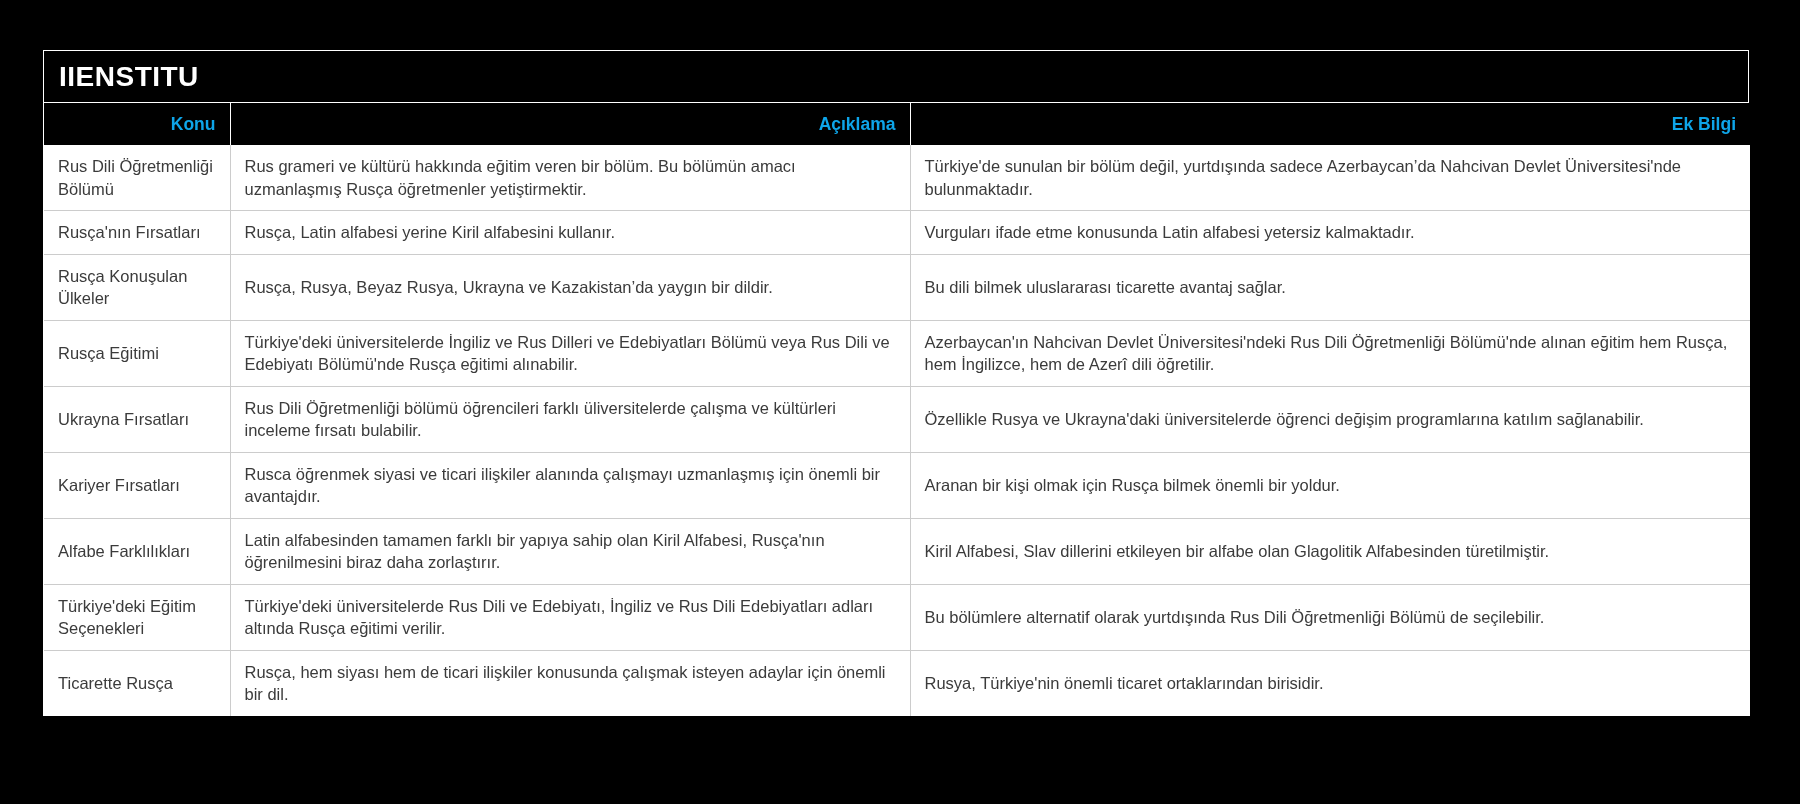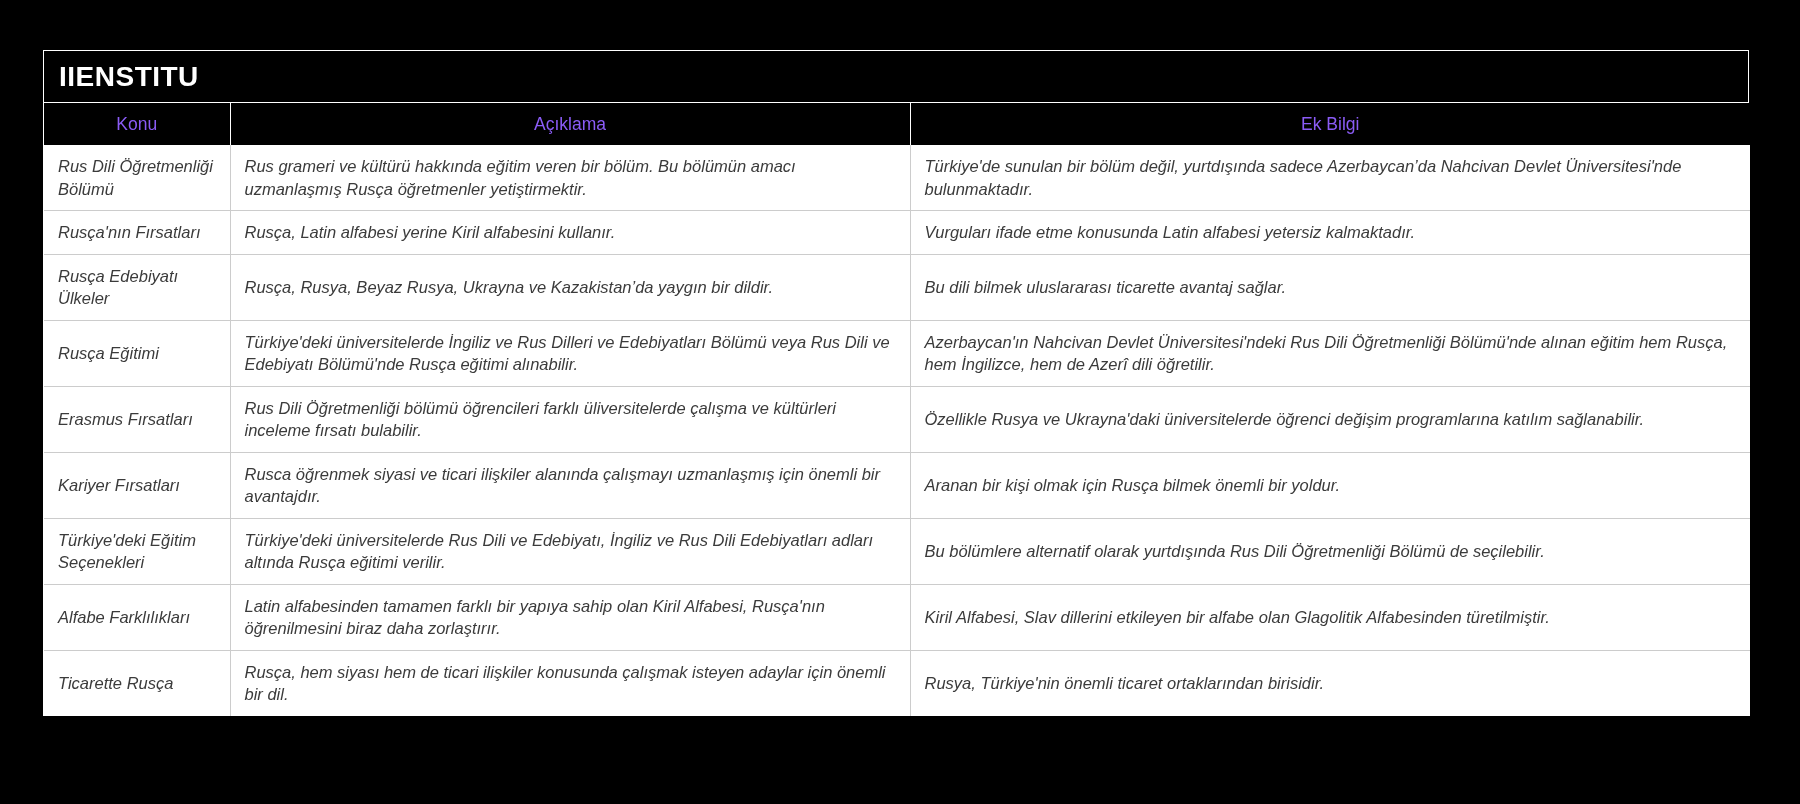--- a/index.html
+++ b/index.html
@@ -20,26 +20,26 @@
     border-bottom: 1px solid #ffffff;
   }
   .title-bar .title {
     color: #ffffff; font-size: 28px; font-weight: bold; letter-spacing: 0.5px;
   }
   table { width: 100%; border-collapse: collapse; table-layout: fixed; }
   col.c1 { width: 186px; }
   col.c2 { width: 680px; }
   col.c3 { width: 840px; }
   thead th {
-    background: #000; color: #8b5cf6; text-align: center;
-    font-size: 17.5px; font-weight: normal; line-height: 22px;
+    background: #000; color: #0ea5e9; text-align: right;
+    font-size: 17.5px; font-weight: bold; line-height: 22px;
     padding: 10px 14px; border-right: 1px solid #ffffff;
   }
   thead th:last-child { border-right: none; }
-  tbody { background: #ffffff; font-style: italic; }
+  tbody { background: #ffffff; }
   tbody td {
     color: #3b3b3b; font-size: 16.5px; line-height: 22.5px;
     padding: 10px 14px; vertical-align: middle;
     border-bottom: 1px solid #cccccc; border-right: 1px solid #cccccc;
     background: #ffffff;
   }
   tbody td:last-child { border-right: none; }
   tbody tr:last-child td { border-bottom: none; }
 </style>
 </head>
@@ -67,48 +67,48 @@
         <td>Rus Dili Öğretmenliği Bölümü</td>
         <td>Rus grameri ve kültürü hakkında eğitim veren bir bölüm. Bu bölümün amacı uzmanlaşmış Rusça öğretmenler yetiştirmektir.</td>
         <td>Türkiye'de sunulan bir bölüm değil, yurtdışında sadece Azerbaycan’da Nahcivan Devlet Üniversitesi'nde bulunmaktadır.</td>
       </tr>
       <tr>
         <td>Rusça'nın Fırsatları</td>
         <td>Rusça, Latin alfabesi yerine Kiril alfabesini kullanır.</td>
         <td>Vurguları ifade etme konusunda Latin alfabesi yetersiz kalmaktadır.</td>
       </tr>
       <tr>
-        <td>Rusça Edebiyatı Ülkeler</td>
+        <td>Rusça Konuşulan Ülkeler</td>
         <td>Rusça, Rusya, Beyaz Rusya, Ukrayna ve Kazakistan’da yaygın bir dildir.</td>
         <td>Bu dili bilmek uluslararası ticarette avantaj sağlar.</td>
       </tr>
       <tr>
         <td>Rusça Eğitimi</td>
         <td>Türkiye'deki üniversitelerde İngiliz ve Rus Dilleri ve Edebiyatları Bölümü veya Rus Dili ve Edebiyatı Bölümü'nde Rusça eğitimi alınabilir.</td>
         <td>Azerbaycan'ın Nahcivan Devlet Üniversitesi'ndeki Rus Dili Öğretmenliği Bölümü'nde alınan eğitim hem Rusça, hem İngilizce, hem de Azerî dili öğretilir.</td>
       </tr>
       <tr>
-        <td>Erasmus Fırsatları</td>
+        <td>Ukrayna Fırsatları</td>
         <td>Rus Dili Öğretmenliği bölümü öğrencileri farklı üliversitelerde çalışma ve kültürleri inceleme fırsatı bulabilir.</td>
         <td>Özellikle Rusya ve Ukrayna'daki üniversitelerde öğrenci değişim programlarına katılım sağlanabilir.</td>
       </tr>
       <tr>
         <td>Kariyer Fırsatları</td>
         <td>Rusca öğrenmek siyasi ve ticari ilişkiler alanında çalışmayı uzmanlaşmış için önemli bir avantajdır.</td>
         <td>Aranan bir kişi olmak için Rusça bilmek önemli bir yoldur.</td>
       </tr>
       <tr>
+        <td>Alfabe Farklılıkları</td>
+        <td>Latin alfabesinden tamamen farklı bir yapıya sahip olan Kiril Alfabesi, Rusça'nın öğrenilmesini biraz daha zorlaştırır.</td>
+        <td>Kiril Alfabesi, Slav dillerini etkileyen bir alfabe olan Glagolitik Alfabesinden türetilmiştir.</td>
+      </tr>
+      <tr>
         <td>Türkiye'deki Eğitim Seçenekleri</td>
         <td>Türkiye'deki üniversitelerde Rus Dili ve Edebiyatı, İngiliz ve Rus Dili Edebiyatları adları altında Rusça eğitimi verilir.</td>
         <td>Bu bölümlere alternatif olarak yurtdışında Rus Dili Öğretmenliği Bölümü de seçilebilir.</td>
-      </tr>
-      <tr>
-        <td>Alfabe Farklılıkları</td>
-        <td>Latin alfabesinden tamamen farklı bir yapıya sahip olan Kiril Alfabesi, Rusça'nın öğrenilmesini biraz daha zorlaştırır.</td>
-        <td>Kiril Alfabesi, Slav dillerini etkileyen bir alfabe olan Glagolitik Alfabesinden türetilmiştir.</td>
       </tr>
       <tr>
         <td>Ticarette Rusça</td>
         <td>Rusça, hem siyası hem de ticari ilişkiler konusunda çalışmak isteyen adaylar için önemli bir dil.</td>
         <td>Rusya, Türkiye'nin önemli ticaret ortaklarından birisidir.</td>
       </tr>
     </tbody>
   </table>
 </div>
 

